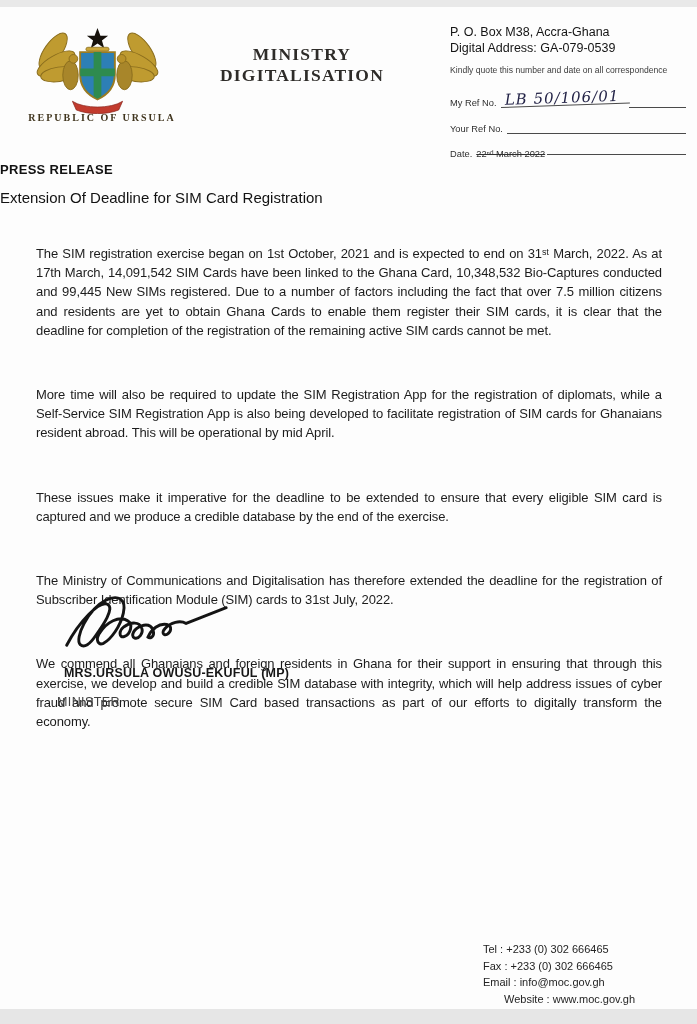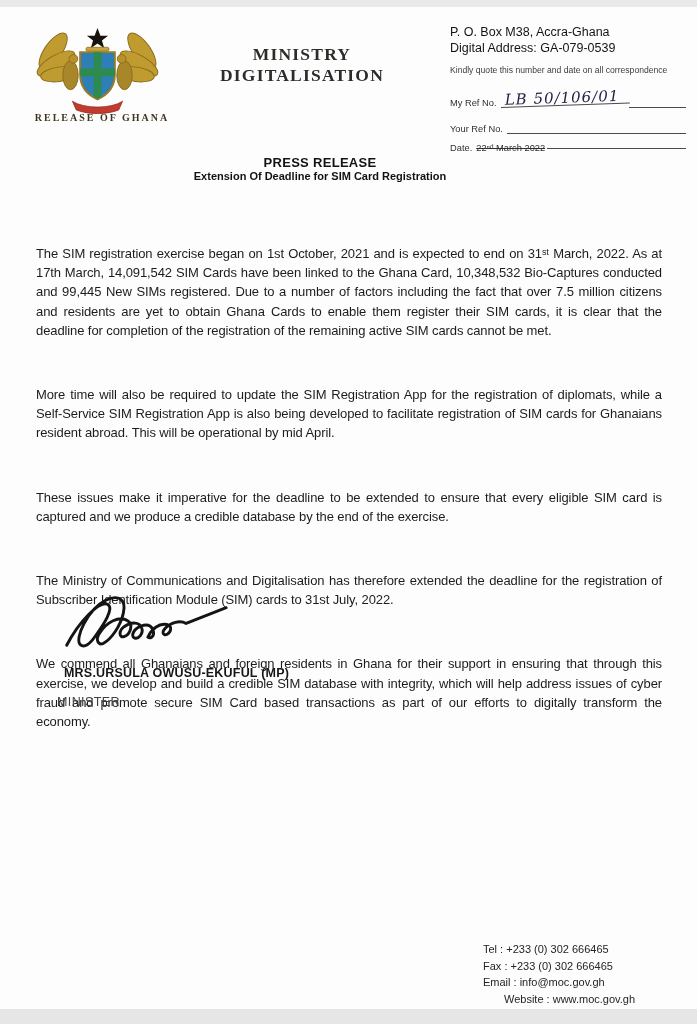--- a/index.html
+++ b/index.html
@@ -34,28 +34,28 @@
   .ref-row .lbl { white-space:nowrap; padding-right:4px; }
   .ref-fill { flex:1; border-bottom:1.4px solid #4a4a4a; }
   .row-myref { margin-top:16px; height:17px; }
   .handwriting {
     border-bottom:1.4px solid #4a4a4a; padding:0 10px 0 4px;
     font-family:"DejaVu Serif", serif; font-style:italic; font-size:15px;
     color:#232347; transform:rotate(-2deg); transform-origin:left bottom;
     letter-spacing:1px; line-height:14px;
   }
   .row-yourref { margin-top:12px; height:14px; }
-  .row-date { margin-top:5px; height:14px; }
+  .row-date { margin-top:11px; height:14px; }
   .struck { text-decoration:line-through; text-decoration-thickness:1.3px; padding-right:2px; }
   .row-date .ref-fill { margin-bottom:4px; }
 
   
-  .heads { position:absolute; left:0; top:155px; width:640px; text-align:center; }
+  .heads { position:absolute; left:0; top:162px; width:640px; }
   .h-press { font-weight:bold; font-size:13px; letter-spacing:0.3px; color:#121212; }
-  .h-subject { font-weight:bold; font-size:11px; color:#121212; }
+  .h-subject { margin-top:12px; font-weight:normal; font-size:15px; color:#121212; }
 
   
   .body-text {
     position:absolute; left:36px; top:199px; width:626px;
     font-size:13px; line-height:19.2px; text-align:justify; color:#1c1c1c;
     letter-spacing:-0.1px;
   }
   .body-text p { margin-bottom:11px;margin-top:45px; }
 
   
@@ -88,21 +88,21 @@
       <ellipse cx="30" cy="54" rx="19" ry="7.5" transform="rotate(-8 30 54)"></ellipse>
       <ellipse cx="42" cy="55" rx="8" ry="15" fill="#a8862a"></ellipse>
       <circle cx="45" cy="38" r="4.5" fill="#b8912a"></circle>
     </g>
     <path d="M70 6 L73 14 L81 14 L74.6 19 L77 27 L70 22 L63 27 L65.4 19 L59 14 L67 14 Z" fill="#17120c"></path>
     <rect x="58" y="26" width="24" height="4" rx="2" fill="#c9a53a" stroke="#8a6d1d" stroke-width="0.8"></rect>
     <path d="M52 31 L88 31 L88 54 C88 68 79 76 70 80 C61 76 52 68 52 54 Z" fill="#2d7fb5" stroke="#9a7b22" stroke-width="2"></path>
     <path d="M66 31 H74 V48 H88 V56 H74 V77 C72.6 77.9 71.3 78.7 70 79.3 C68.7 78.7 67.4 77.9 66 77 V56 H52 V48 H66 Z" fill="#2e8b4f"></path>
     <path d="M44 82 C56 90 84 90 96 82 L92 91 C80 96 60 96 48 91 Z" fill="#c23b2e" stroke="#8f2a21" stroke-width="0.8"></path>
   </svg>
-  <div class="republic">RELEASE OF GHANA</div>
+  <div class="republic">REPUBLIC OF URSULA</div>
 
   <div class="ministry">
     <div>MINISTRY</div>
     <div>DIGITALISATION</div>
   </div>
 
   <div class="hdr-right">
     <div class="addr">P. O. Box M38, Accra-Ghana</div>
     <div class="addr">Digital Address: GA-079-0539</div>
     <div class="quote-note">Kindly quote this number and date on all correspondence</div>

